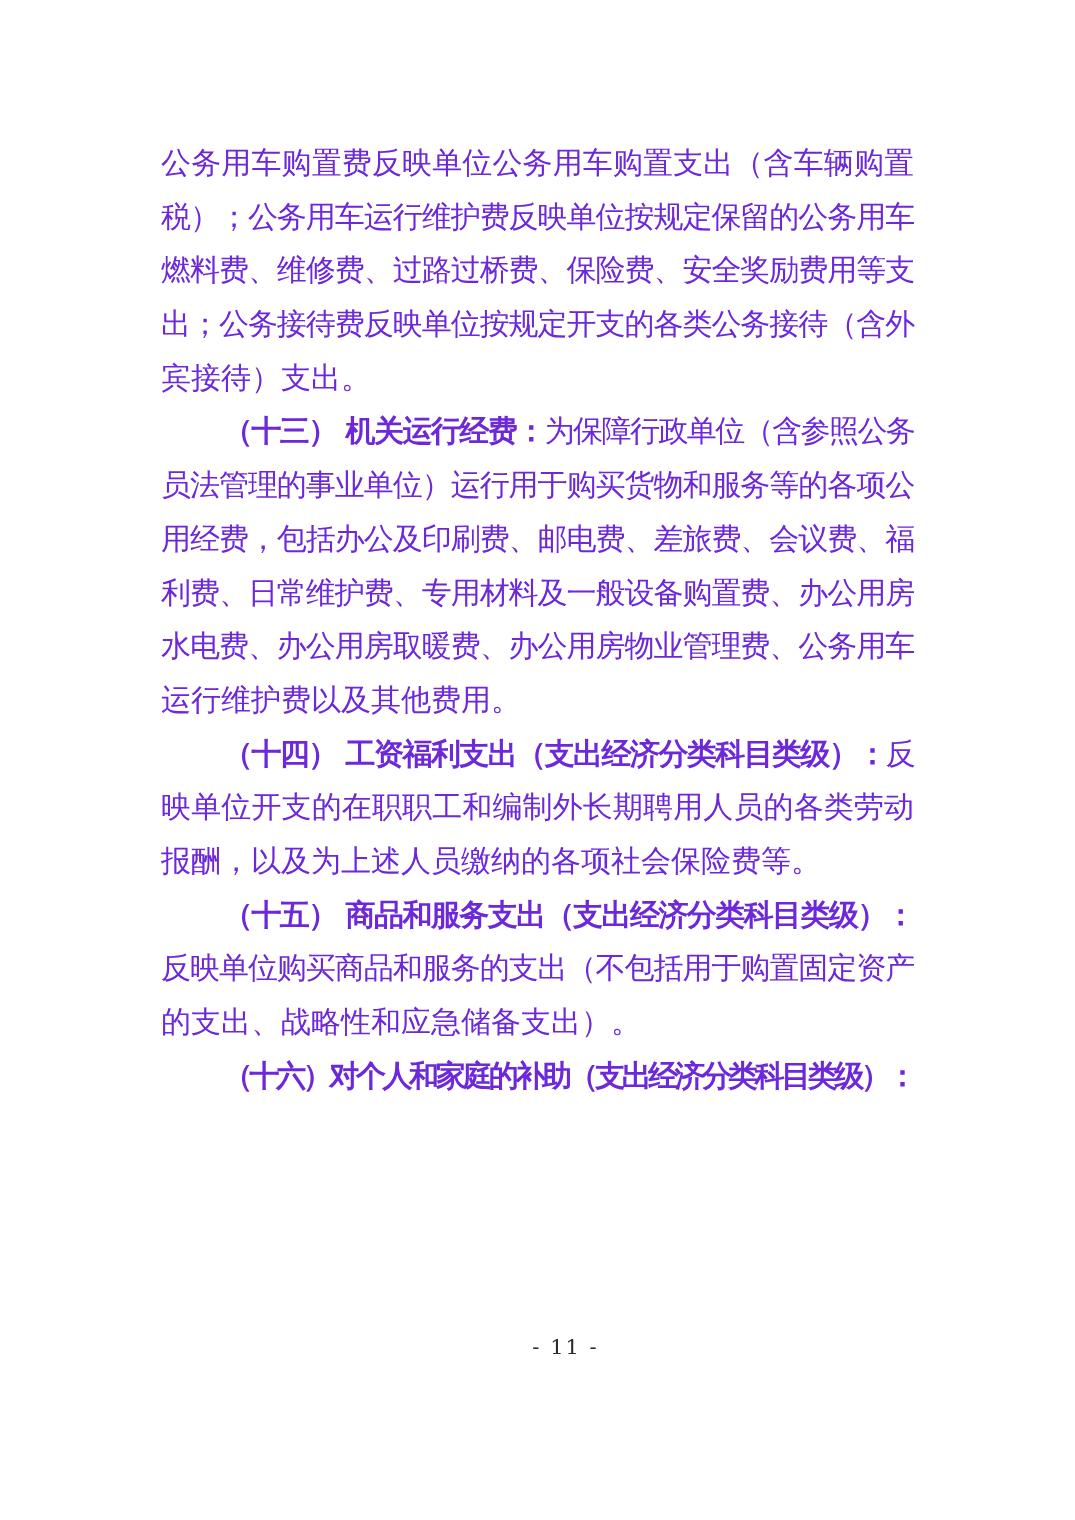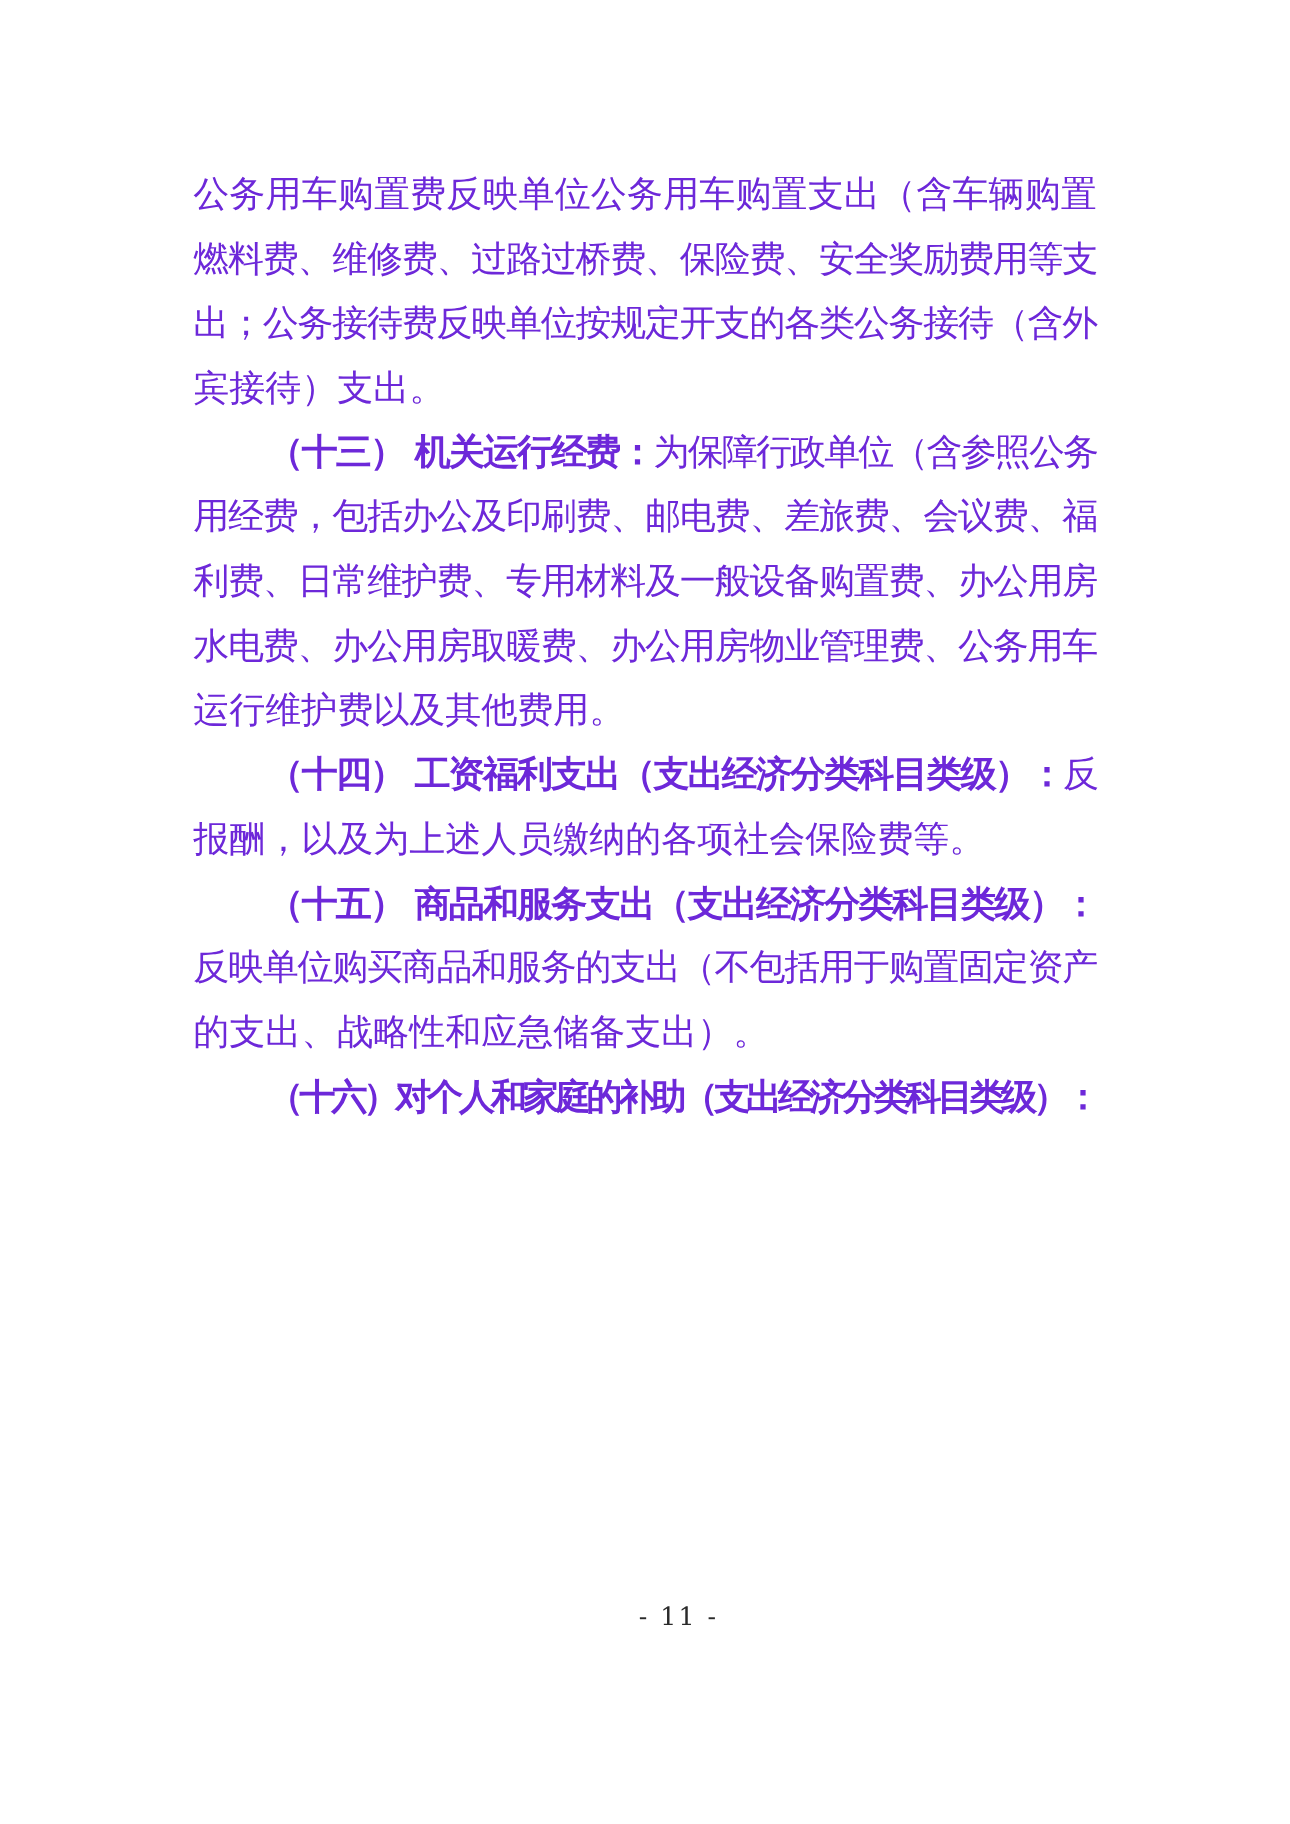--- a/index.html
+++ b/index.html
@@ -58,33 +58,36 @@
     letter-spacing: 2px;
     padding-left: 28px;
   }
 </style>
 </head>
 <body>
 
 <div id="doc-body">
     <div>
       <div class="line fill" style="letter-spacing: -0.04px;"><span class="r">公务用车购置费反映单位公务用车购置支出（含车辆购置</span></div>
+      <div class="line fill" style="letter-spacing: -1.19px;"><span class="r">税）；公务用车运行维护费反映单位按规定保留的公务用车</span></div>
       <div class="line fill" style="letter-spacing: -1.19px;"><span class="r">燃料费、维修费、过路过桥费、保险费、安全奖励费用等支</span></div>
       <div class="line fill" style="letter-spacing: -1.19px;"><span class="r">出；公务接待费反映单位按规定开支的各类公务接待（含外</span></div>
       <div class="line end"><span class="r">宾接待）支出。</span></div>
     </div>
     <div>
       <div class="line fill ind" style="letter-spacing: -1.86px;"><span class="b">（十三） 机关运行经费：</span><span class="r">为保障行政单位（含参照公务</span></div>
+      <div class="line fill" style="letter-spacing: -1.19px;"><span class="r">员法管理的事业单位）运行用于购买货物和服务等的各项公</span></div>
       <div class="line fill" style="letter-spacing: -1.19px;"><span class="r">用经费，包括办公及印刷费、邮电费、差旅费、会议费、福</span></div>
       <div class="line fill" style="letter-spacing: -1.19px;"><span class="r">利费、日常维护费、专用材料及一般设备购置费、办公用房</span></div>
       <div class="line fill" style="letter-spacing: -1.19px;"><span class="r">水电费、办公用房取暖费、办公用房物业管理费、公务用车</span></div>
       <div class="line end"><span class="r">运行维护费以及其他费用。</span></div>
     </div>
     <div>
       <div class="line fill ind" style="letter-spacing: -1.86px;"><span class="b">（十四） 工资福利支出（支出经济分类科目类级）：</span><span class="r">反</span></div>
+      <div class="line fill" style="letter-spacing: -0.04px;"><span class="r">映单位开支的在职职工和编制外长期聘用人员的各类劳动</span></div>
       <div class="line end"><span class="r">报酬，以及为上述人员缴纳的各项社会保险费等。</span></div>
     </div>
     <div>
       <div class="line fill ind" style="letter-spacing: -1.86px;"><span class="b">（十五） 商品和服务支出（支出经济分类科目类级）：</span></div>
       <div class="line fill" style="letter-spacing: -1.19px;"><span class="r">反映单位购买商品和服务的支出（不包括用于购置固定资产</span></div>
       <div class="line end"><span class="r">的支出、战略性和应急储备支出）。</span></div>
     </div>
     <div>
       <div class="line fill ind" style="letter-spacing: -3.58px;"><span class="b">（十六）对个人和家庭的补助（支出经济分类科目类级）：</span></div>
     </div>

